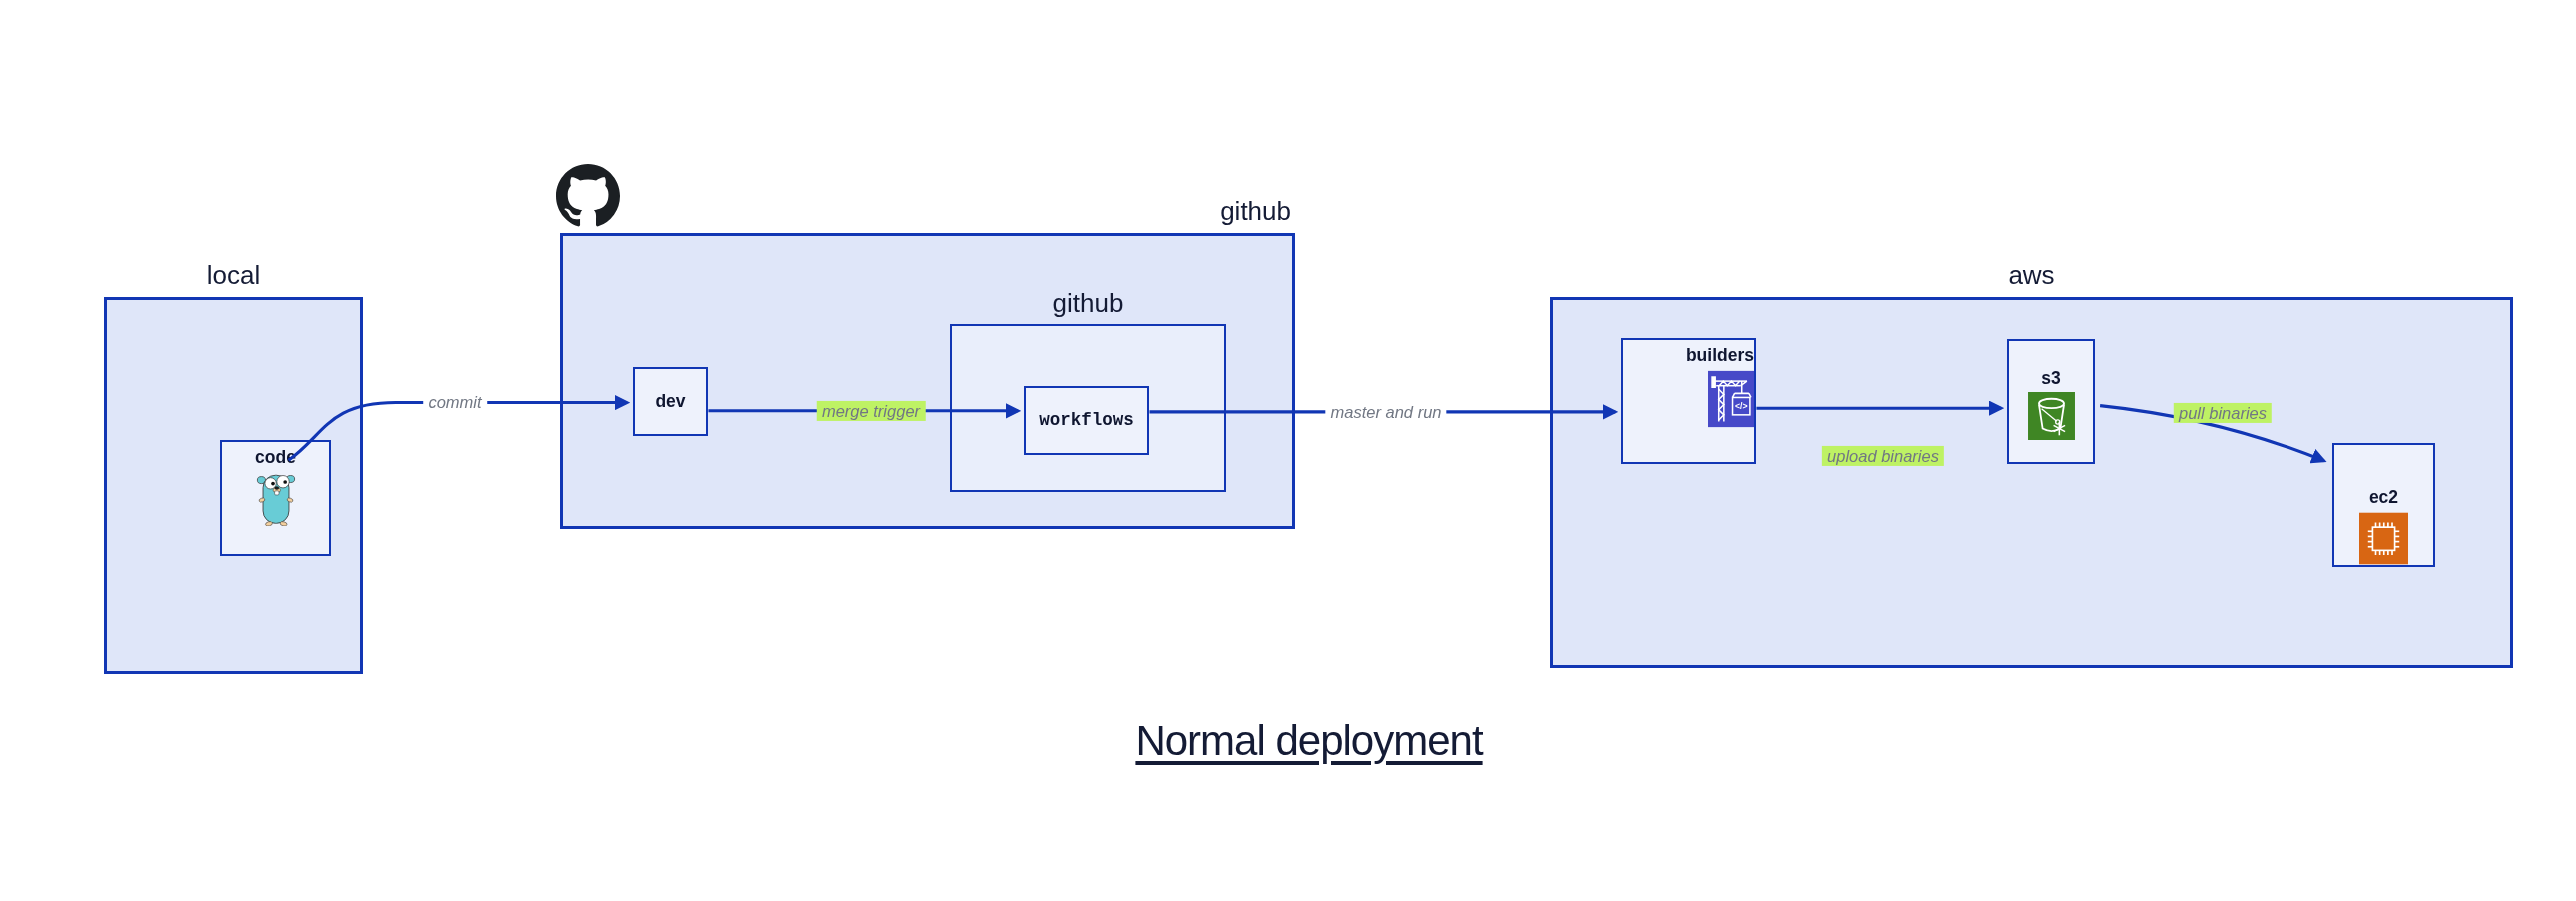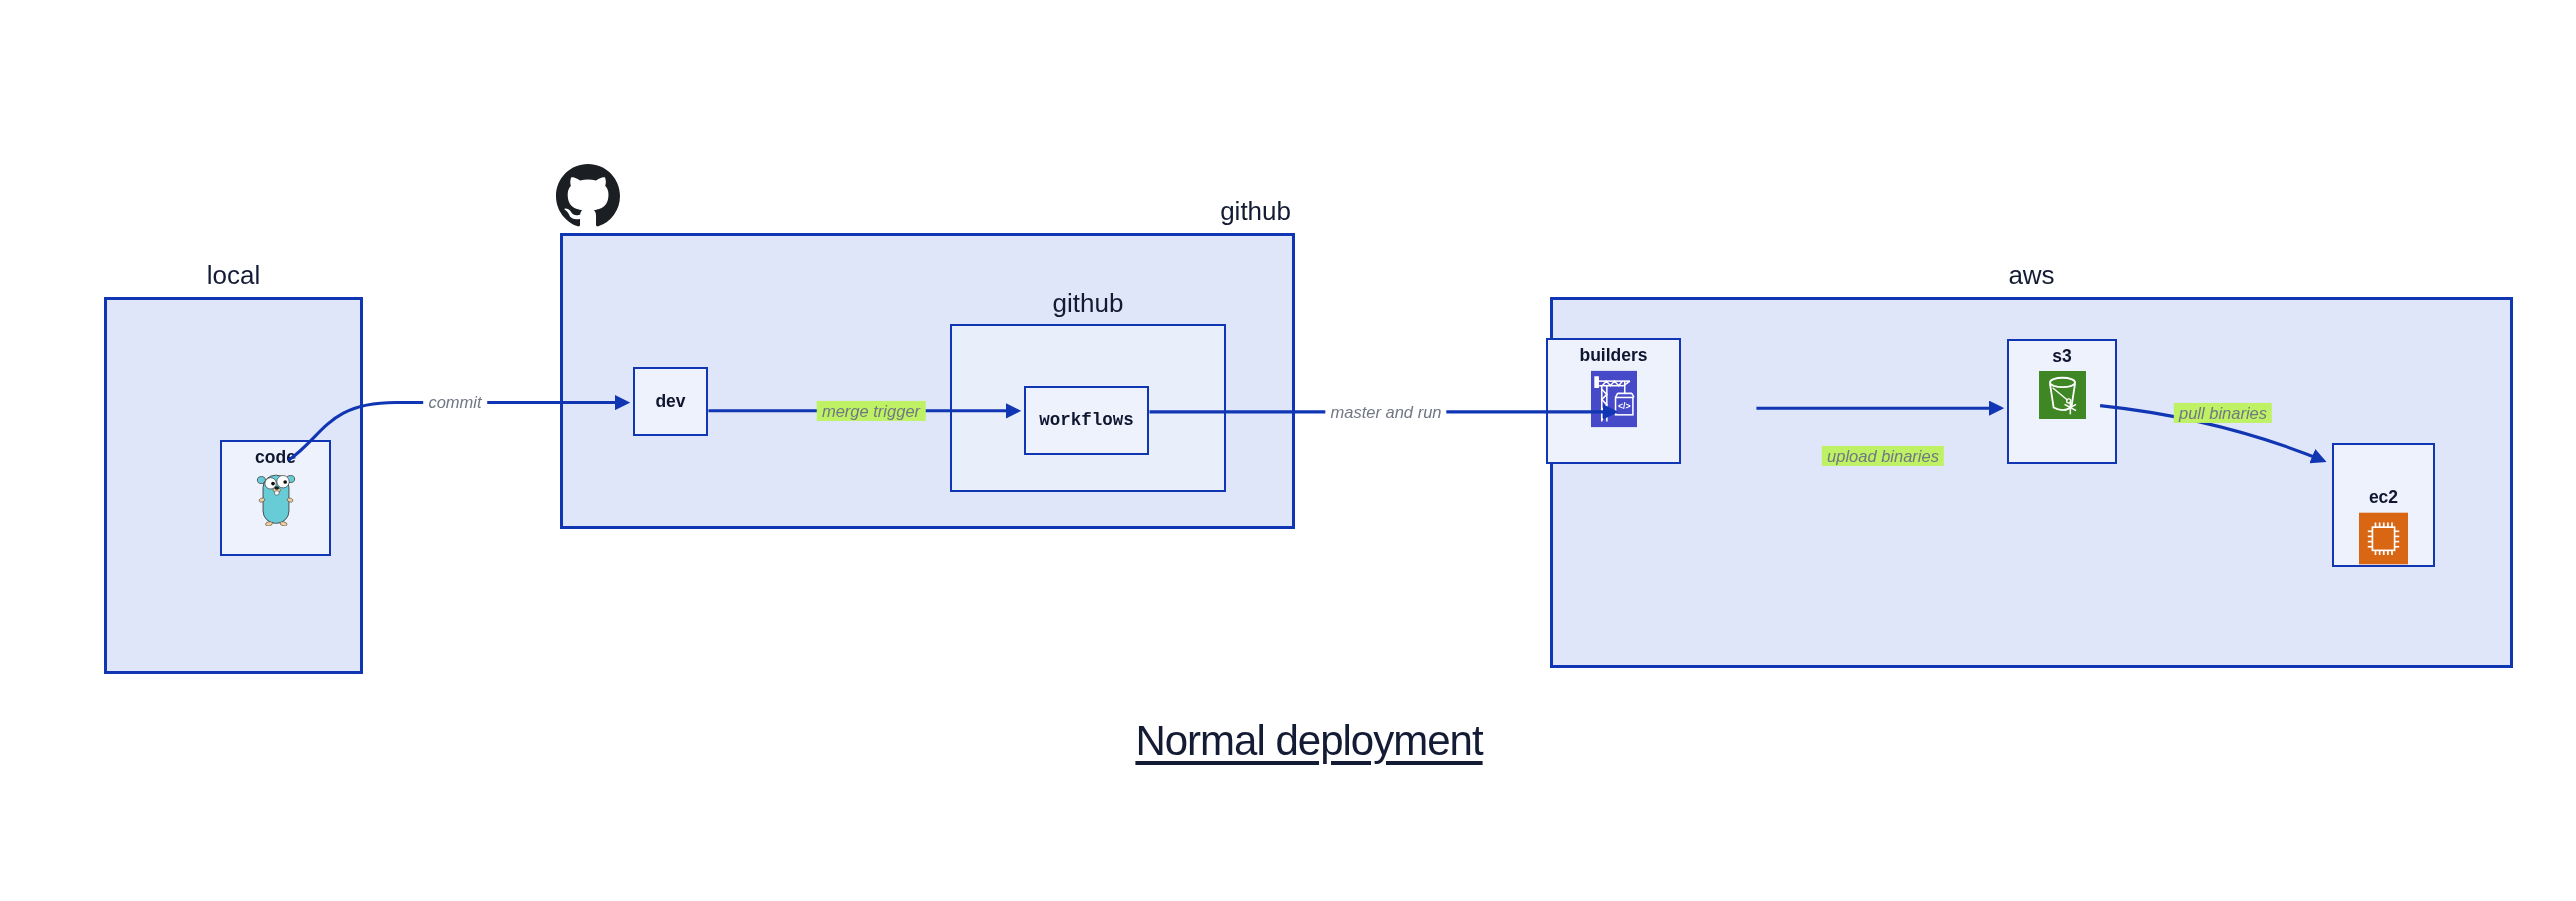--- a/index.html
+++ b/index.html
@@ -87,42 +87,42 @@
   </div>
 
   <div class="node center-label" style="left:633px;top:367px;width:75px;height:69px;">
     <div class="node-label">dev</div>
   </div>
 
   <div class="node center-label" style="left:1024px;top:386px;width:125px;height:69px;font-family:Liberation Mono, monospace;">
     <div class="node-label">workflows</div>
   </div>
 
-  <div class="node" style="left:1546px;top:338px;width:135px;height:126px;">
+  <div class="node" style="left:1621px;top:338px;width:135px;height:126px;align-items:flex-end;">
     <div class="node-label">builders</div>
     <svg class="node-icon" width="46" height="58" viewBox="0 0 90 110">
       <rect x="0" y="0" width="90" height="110" fill="#4649c8"></rect>
       <g stroke="#ffffff" stroke-width="3" fill="none">
         <rect x="8" y="12" width="6" height="20" fill="#ffffff"></rect>
         <line x1="14" y1="20" x2="76" y2="20"></line>
         <line x1="16" y1="29" x2="64" y2="29"></line>
         <path d="M22 29 L30 20 L38 29 L46 20 L54 29 L62 20"></path>
         <path d="M76 20 L64 29"></path>
         <line x1="21" y1="29" x2="21" y2="99"></line>
         <line x1="31" y1="29" x2="31" y2="99"></line>
         <path d="M21 36 L31 46 L21 56 L31 66 L21 76 L31 86 L21 96"></path>
         <line x1="66" y1="20" x2="66" y2="44"></line>
         <path d="M52 44 H80 M52 44 L48 52 M80 44 L84 52"></path>
         <rect x="48" y="52" width="34" height="34"></rect>
       </g>
       <text x="65" y="75" font-size="17" font-weight="bold" fill="#ffffff" text-anchor="middle" font-family="Liberation Sans, sans-serif">&lt;/&gt;</text>
     </svg>
   </div>
 
-  <div class="node" style="left:2007px;top:339px;width:110px;height:125px;">
+  <div class="node" style="left:2007px;top:339px;width:88px;height:125px;justify-content:center;">
     <div class="node-label">s3</div>
     <svg class="node-icon" width="47" height="48" viewBox="0 0 90 92">
       <rect x="0" y="0" width="90" height="92" fill="#3f8624"></rect>
       <g stroke="#ffffff" fill="none">
         <ellipse cx="45" cy="22" rx="24" ry="9" stroke-width="3.5"></ellipse>
         <path d="M21 24 L28 70 Q45 80 62 70 L69 24" stroke-width="3.5"></path>
         <line x1="26" y1="32" x2="55" y2="56" stroke-width="2.5"></line>
         <circle cx="57" cy="57.5" r="4" stroke-width="2.5"></circle>
         <g stroke-width="3">
           <line x1="60" y1="57" x2="60" y2="83"></line>

